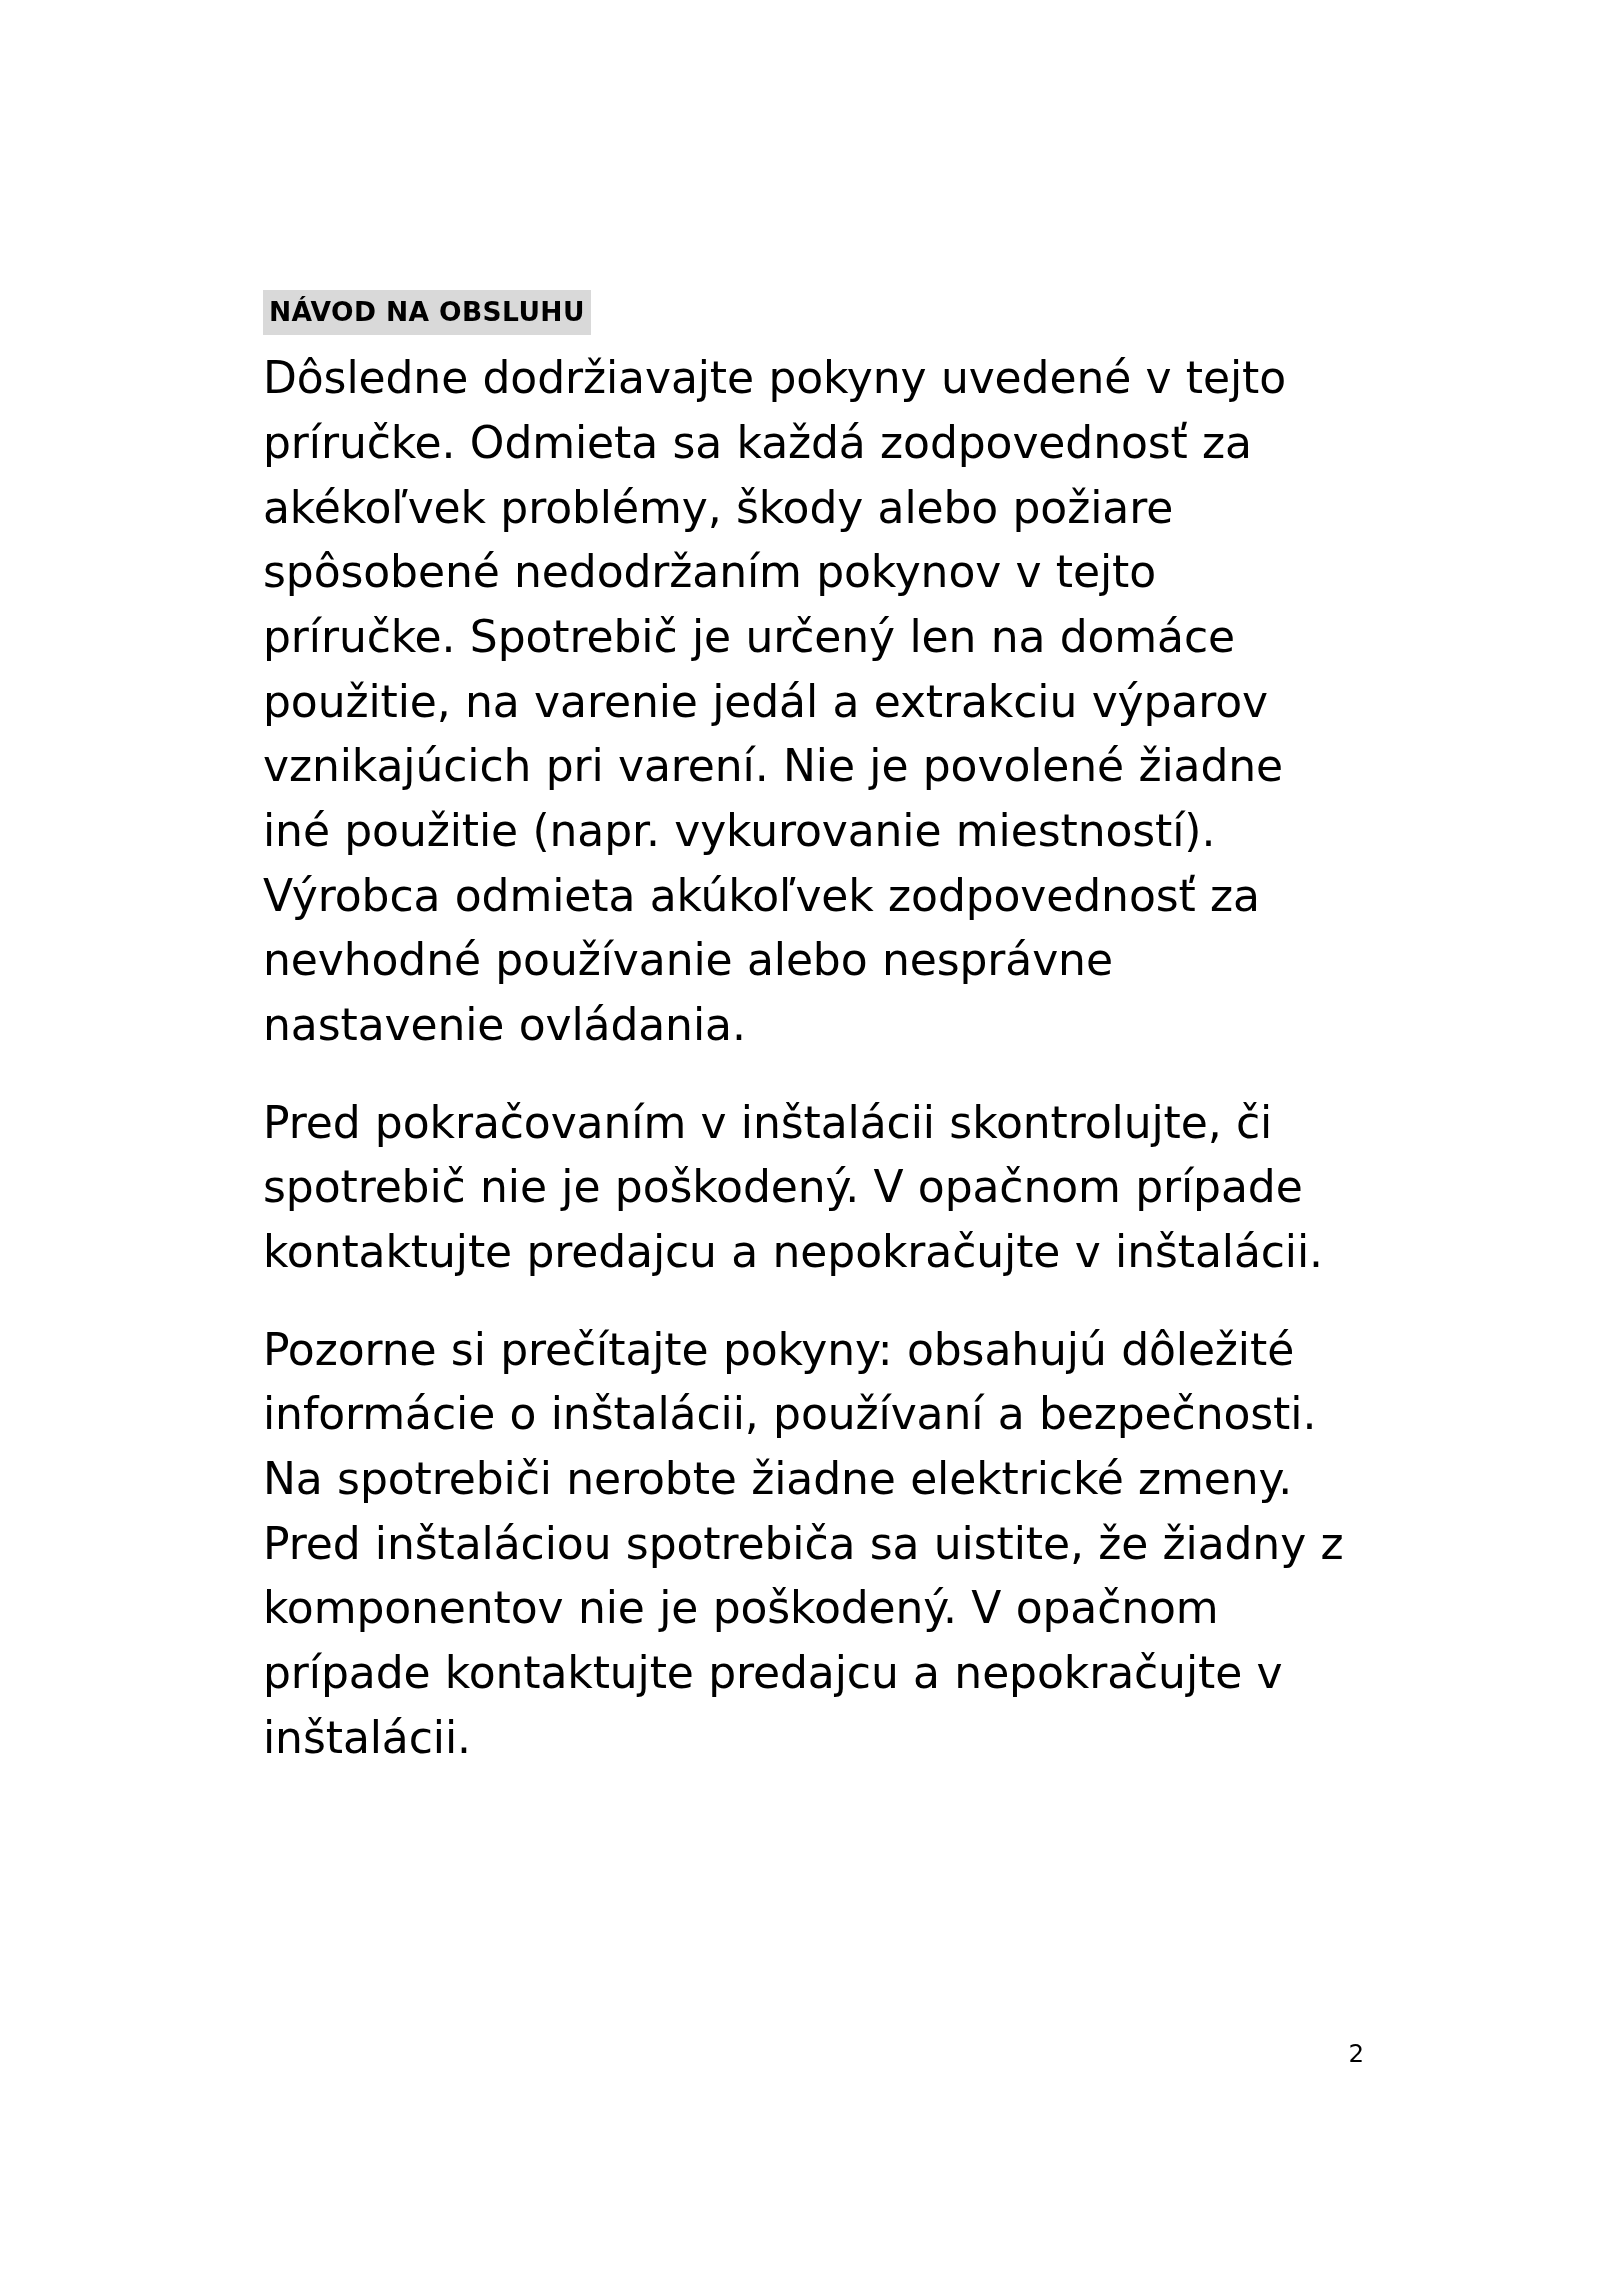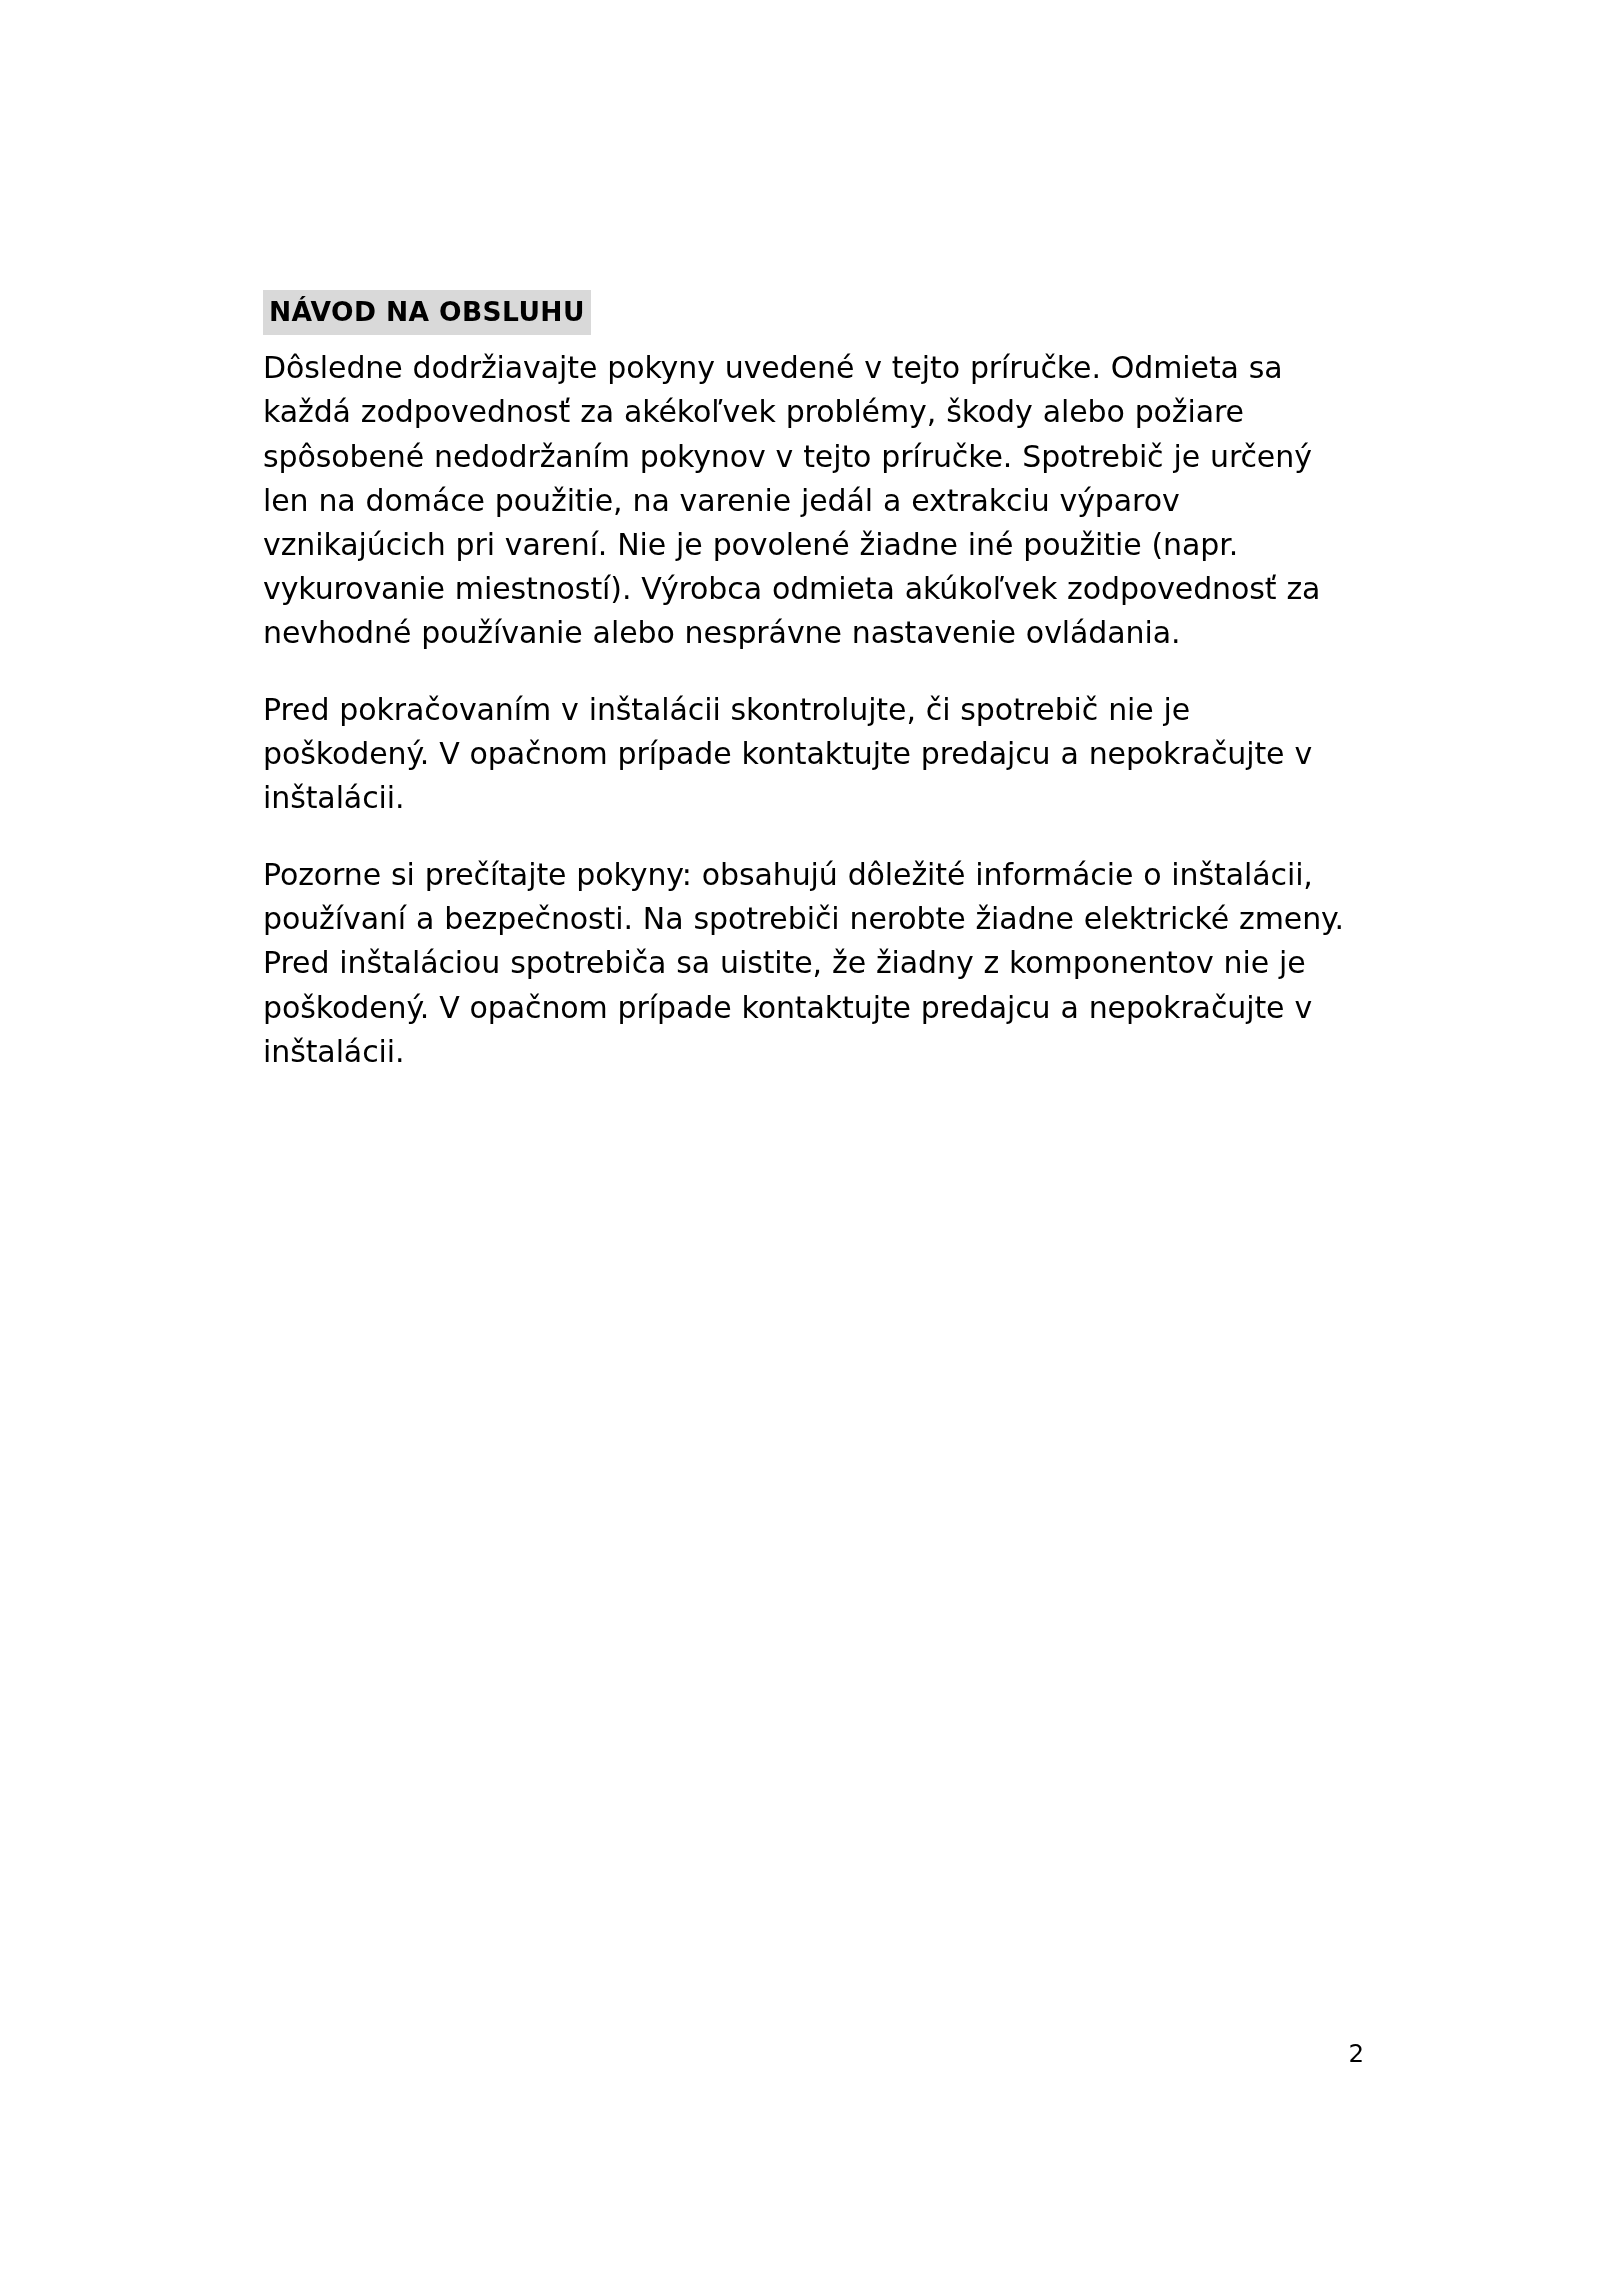--- a/index.html
+++ b/index.html
@@ -30,21 +30,21 @@
     display: inline-block;
     background: #d9d9d9;
     font-size: 26.5px;
     font-weight: bold;
     letter-spacing: 0.4px;
     line-height: 1.35;
     padding: 3.9px 5.9px 4.9px 5.9px;
     margin: 0 0 11.8px 0;
   }
   .para {
-    font-size: 30px;
+    font-size: 44px;
     line-height: 1.47;
     margin: 0 0 33px 0;
     letter-spacing: -0.1px;
     word-spacing: 0.5px;
   }
   .para.tight {
     margin-bottom: 0;
   }
   .page-number {
     position: absolute;

